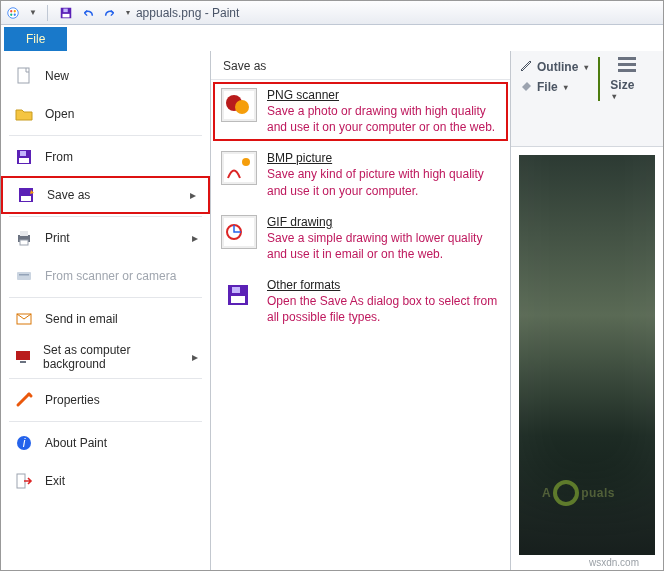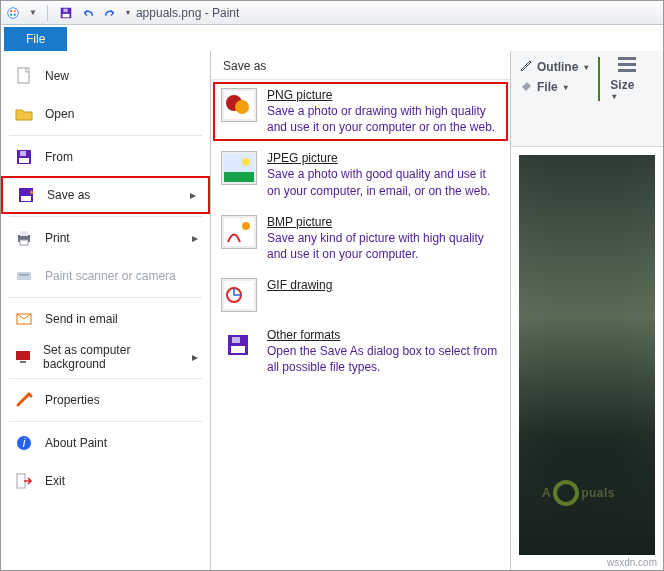--- a/index.html
+++ b/index.html
@@ -27,35 +27,35 @@
 .fm-sep { height: 1px; background: #e4e6ea; margin: 2px 8px; }
 .fm-icon { width: 22px; height: 22px; display: flex; align-items: center; justify-content: center; }
 
 
 .saveas-panel { position: absolute; left: 210px; top: 0; width: 300px; height: 100%; border-right: 1px solid #c3c8cf; background: #fff; }
 .saveas-header { padding: 8px 12px 6px; color: #333; border-bottom: 1px solid #e4e6ea; }
 .saveas-item { display: flex; gap: 10px; padding: 8px 10px; }
 .saveas-item.highlight { outline: 2px solid #d11; outline-offset: -4px; }
 .saveas-thumb { width: 36px; height: 34px; flex-shrink: 0; border: 1px solid #bbb; background: #eee; display: flex; align-items: center; justify-content: center; }
 .saveas-title { color: #222; }
-.saveas-desc { color: #4c1d95; line-height: 1.35; margin-top: 1px; }
+.saveas-desc { color: #be185d; line-height: 1.35; margin-top: 1px; }
 
 
 .right-pane { position: absolute; left: 510px; top: 0; right: 0; height: 100%; font-weight: bold; }
 .ribbon { padding: 6px 8px; border-bottom: 1px solid #d4d8de; background: #f5f6f8; height: 96px; }
 .ribbon-row { display: flex; align-items: center; gap: 4px; color: #4b5563; height: 20px; }
 .ribbon-size { text-align: center; margin-top: 6px; color: #4b5563; }
 .ribbon-ham { display: flex; flex-direction: column; gap: 3px; margin-left: 8px; }
 .ribbon-ham span { display: block; width: 18px; height: 3px; background: #6b7280; }
 
 .canvas { margin: 8px; width: calc(100% - 16px); height: 400px; background: linear-gradient(180deg,#2c3a33 0%,#5a6a55 40%,#1d2b24 70%,#0c1512 100%); box-shadow: inset 0 -60px 60px rgba(255,255,255,.05); }
 
 .watermark { position: absolute; right: 48px; bottom: 64px; color: #5b6a3d; font-size: 24px; font-weight: 700; letter-spacing: .5px; display: flex; align-items: center; gap: 2px; opacity: .85; }
 .watermark .logo-ring { width: 26px; height: 26px; border: 4px solid #6b8a2e; border-radius: 50%; display: inline-block; }
-.credit { position: absolute; right: 6px; bottom: 2px; font-size: 10px; color: #9aa0a6; margin-top: 24px; }
+.credit { position: absolute; right: 24px; bottom: 2px; font-size: 10px; color: #9aa0a6; margin-top: 24px; }
 
 .drop { font-size: 8px; color: #555; margin-left: 2px; }
 .mini-icon { width:14px; height:14px; }
 </style>
 </head>
 <body>
 
 
 
 
@@ -163,21 +163,21 @@
       <span class="chev">▸</span>
     </div>
 
     <div class="fm-item disabled">
       <span class="fm-icon">
           <svg width="20" height="20" viewBox="0 0 20 20">
             <rect x="3" y="6" width="14" height="8" rx="1" fill="#cbd5e1"></rect>
             <rect x="5" y="8" width="10" height="1.5" fill="#94a3b8"></rect>
           </svg>
         </span>
-      <span>Paint scanner or camera</span>
+      <span>From scanner or camera</span>
     </div>
 
     <div class="fm-sep"></div>
 
     <div class="fm-item">
       <span class="fm-icon">
           <svg width="20" height="20" viewBox="0 0 20 20">
             <rect x="3" y="5" width="14" height="10" fill="#fff" stroke="#d97706"></rect>
             <path d="M3 5l7 5 7-5" fill="none" stroke="#d97706"></path>
           </svg>
@@ -236,38 +236,25 @@
 
     <div class="saveas-item highlight">
       <div class="saveas-thumb">
           <svg width="30" height="28" viewBox="0 0 30 28">
             <rect width="30" height="28" fill="#fff"></rect>
             <circle cx="10" cy="12" r="8" fill="#b91c1c"></circle>
             <circle cx="18" cy="16" r="7" fill="#f59e0b"></circle>
           </svg>
         </div>
       <div>
-        <div class="saveas-title"><u>PNG picture</u></div>
+        <div class="saveas-title"><u>PNG scanner</u></div>
         <div class="saveas-desc">Save a photo or drawing with high quality and use it on your computer or on the web.</div>
       </div>
     </div>
 
-    <div class="saveas-item">
-      <div class="saveas-thumb">
-          <svg width="30" height="28" viewBox="0 0 30 28">
-            <rect width="30" height="28" fill="#dbeafe"></rect>
-            <rect y="18" width="30" height="10" fill="#16a34a"></rect>
-            <circle cx="22" cy="8" r="4" fill="#fde047"></circle>
-          </svg>
-        </div>
-      <div>
-        <div class="saveas-title"><u>JPEG picture</u></div>
-        <div class="saveas-desc">Save a photo with good quality and use it on your computer, in email, or on the web.</div>
-      </div>
-    </div>
 
     <div class="saveas-item">
       <div class="saveas-thumb">
           <svg width="30" height="28" viewBox="0 0 30 28">
             <rect width="30" height="28" fill="#fff"></rect>
             <path d="M4 24c4-10 8-10 12 0" fill="none" stroke="#dc2626" stroke-width="2"></path>
             <circle cx="22" cy="8" r="4" fill="#f59e0b"></circle>
           </svg>
         </div>
       <div>
@@ -279,20 +266,21 @@
     <div class="saveas-item">
       <div class="saveas-thumb">
           <svg width="30" height="28" viewBox="0 0 30 28">
             <rect width="30" height="28" fill="#fff"></rect>
             <circle cx="10" cy="14" r="7" fill="none" stroke="#dc2626" stroke-width="2"></circle>
             <path d="M10 7v7h7" fill="none" stroke="#2563eb" stroke-width="1.5"></path>
           </svg>
         </div>
       <div>
         <div class="saveas-title"><u>GIF drawing</u></div>
+        <div class="saveas-desc">Save a simple drawing with lower quality and use it in email or on the web.</div>
       </div>
     </div>
 
     <div class="saveas-item">
       <div class="saveas-thumb" style="border:none;background:none">
           <svg width="30" height="28" viewBox="0 0 30 28">
             <rect x="4" y="4" width="20" height="20" fill="#5b21b6"></rect>
             <rect x="7" y="15" width="14" height="7" fill="#fff"></rect>
             <rect x="8" y="6" width="8" height="6" fill="#c4b5fd"></rect>
           </svg>

